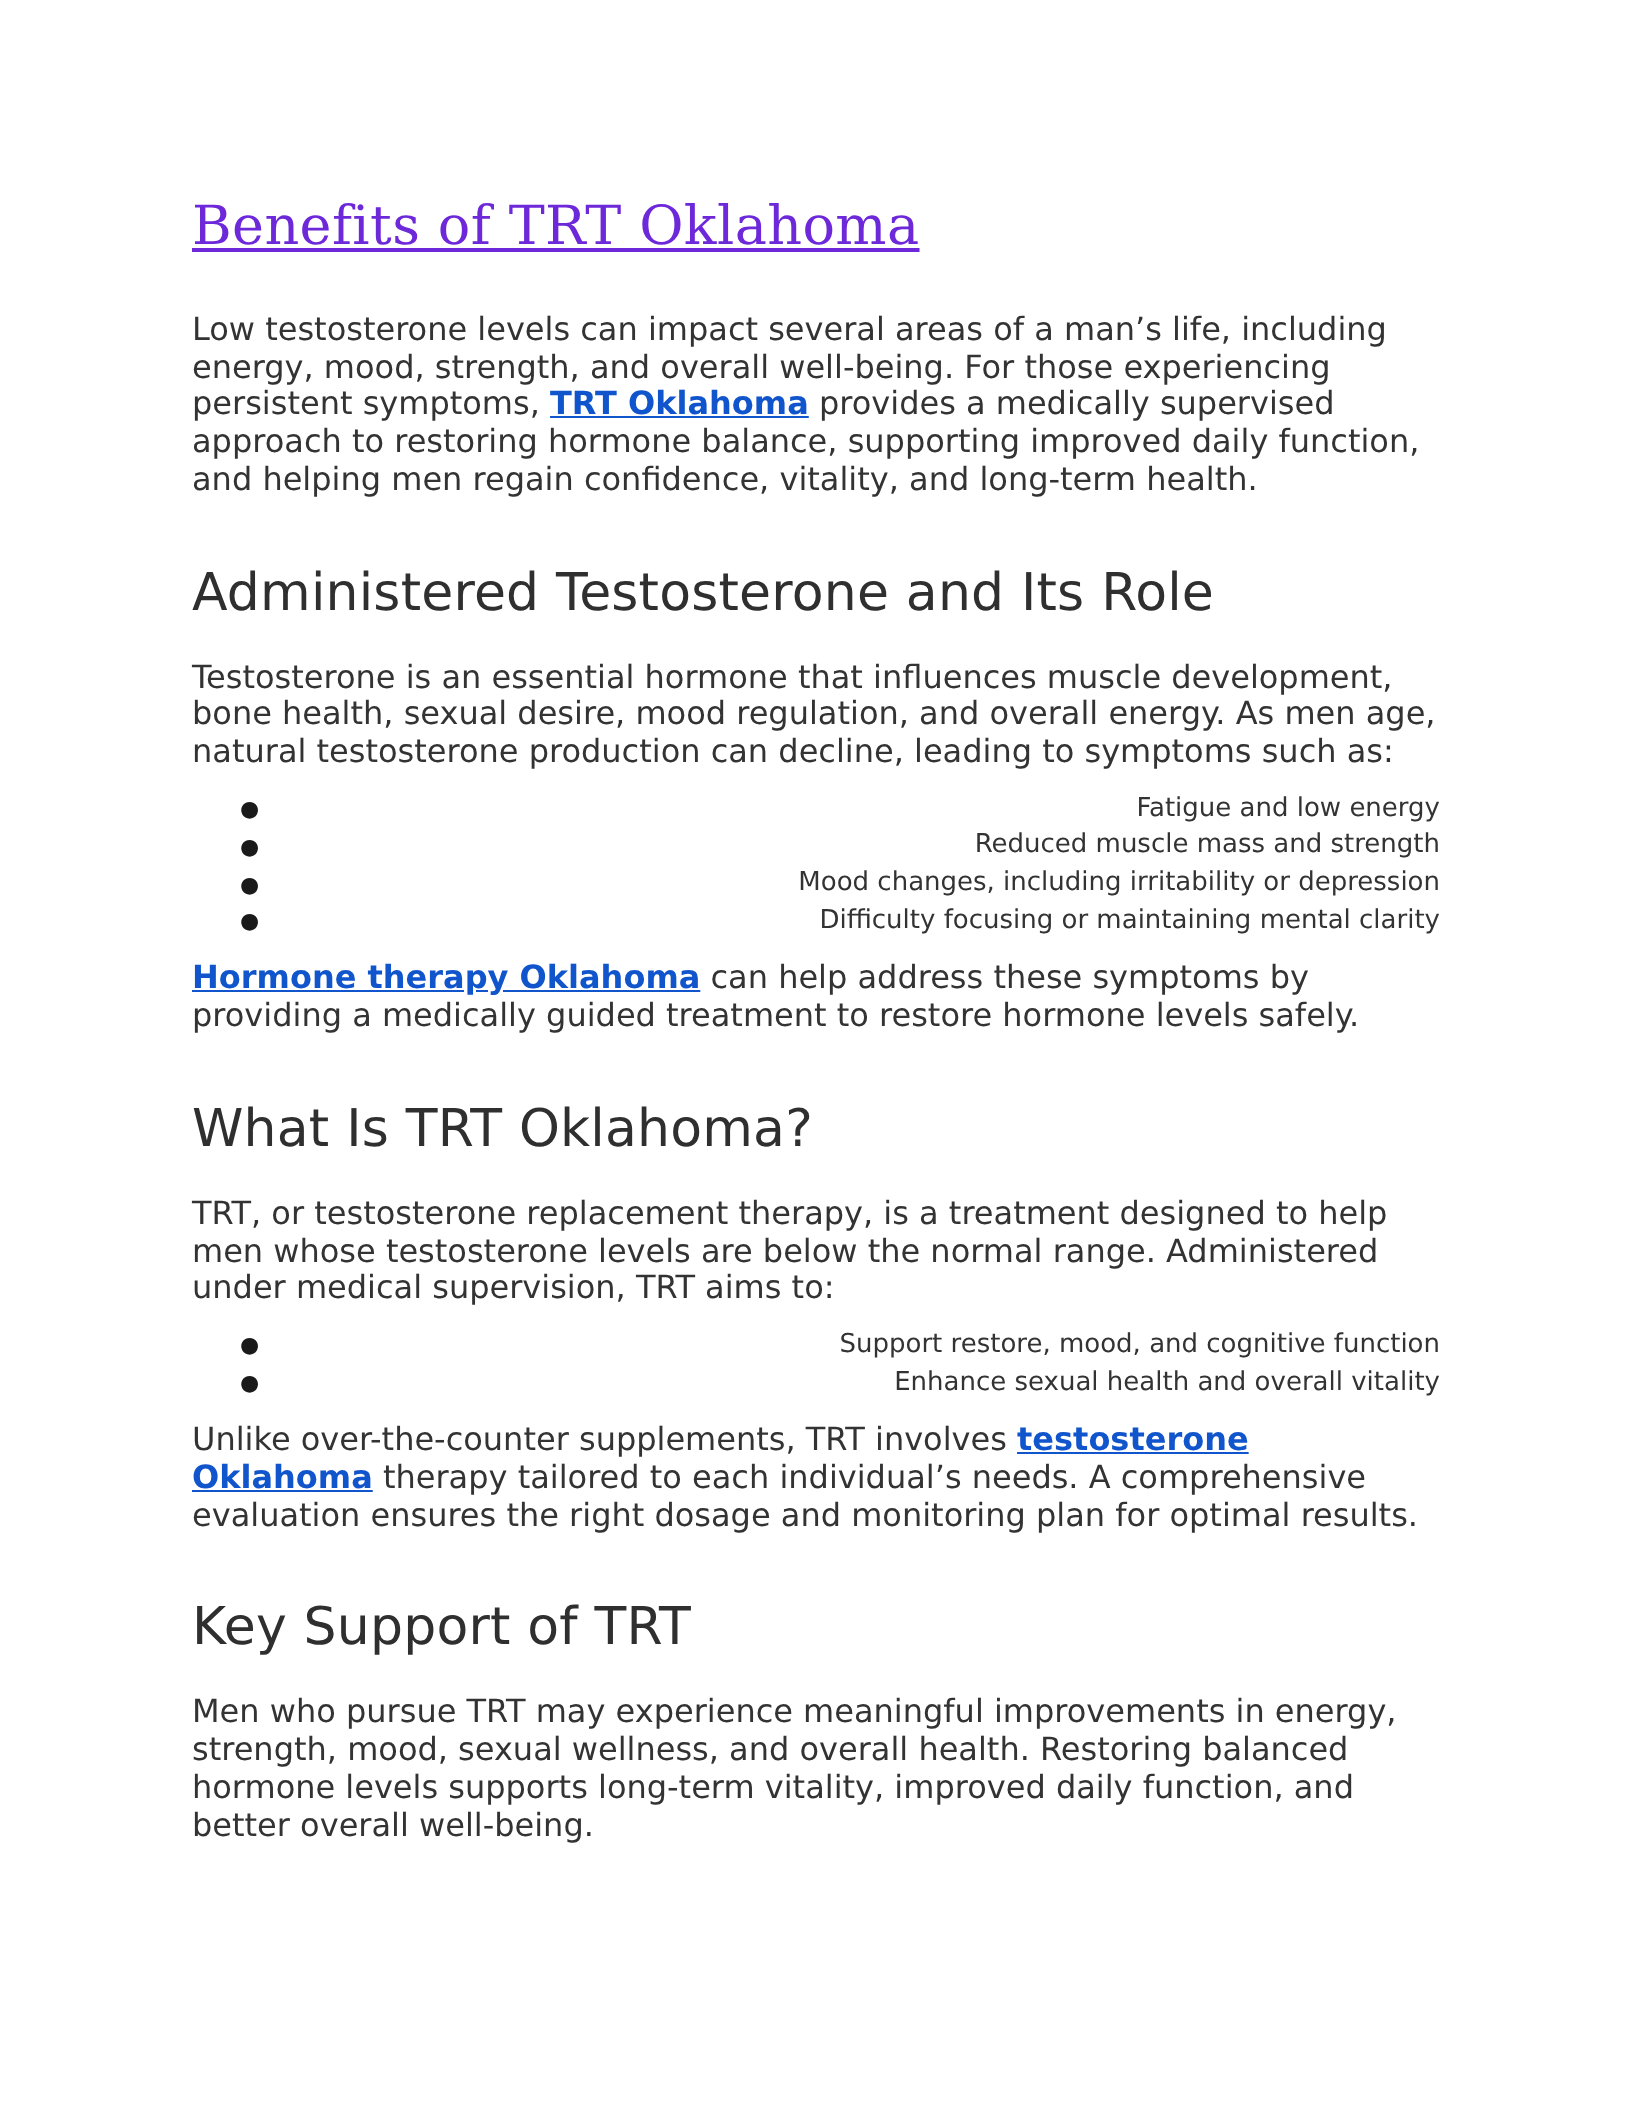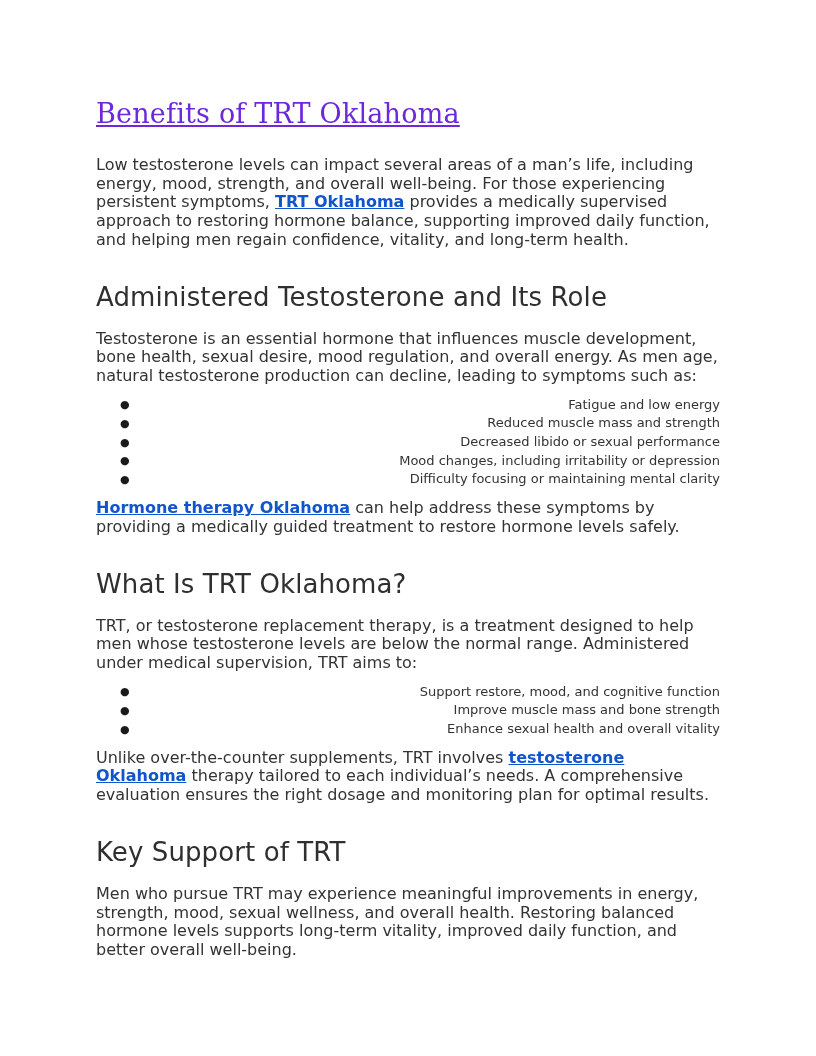--- a/index.html
+++ b/index.html
@@ -75,34 +75,32 @@
 
 <p class="body-text"><span>Low testosterone levels can impact several areas of a man’s life, including energy, mood, strength, and overall well-being. For those experiencing persistent symptoms, </span><a class="doc-link">TRT Oklahoma</a><span> provides a medically supervised approach to restoring hormone balance, supporting improved daily function, and helping men regain confidence, vitality, and long-term health.</span></p>
 
 <h2 class="section-heading">Administered Testosterone and Its Role</h2>
 
 <p class="body-text">Testosterone is an essential hormone that influences muscle development, bone health, sexual desire, mood regulation, and overall energy. As men age, natural testosterone production can decline, leading to symptoms such as:</p>
 
 <ul class="bullet-list">
   <li>Fatigue and low energy</li>
   <li>Reduced muscle mass and strength</li>
-  <li>Decreased libido or sexual performance</li>
   <li>Mood changes, including irritability or depression</li>
   <li>Difficulty focusing or maintaining mental clarity</li>
 </ul>
 
 <p class="body-text"><a class="doc-link">Hormone therapy Oklahoma</a><span> can help address these symptoms by providing a medically guided treatment to restore hormone levels safely.</span></p>
 
 <h2 class="section-heading">What Is TRT Oklahoma?</h2>
 
 <p class="body-text">TRT, or testosterone replacement therapy, is a treatment designed to help men whose testosterone levels are below the normal range. Administered under medical supervision, TRT aims to:</p>
 
 <ul class="bullet-list">
   <li>Support restore, mood, and cognitive function</li>
-  <li>Improve muscle mass and bone strength</li>
   <li>Enhance sexual health and overall vitality</li>
 </ul>
 
 <p class="body-text"><span>Unlike over-the-counter supplements, TRT involves </span><a class="doc-link">testosterone Oklahoma</a><span> therapy tailored to each individual’s needs. A comprehensive evaluation ensures the right dosage and monitoring plan for optimal results.</span></p>
 
 <h2 class="section-heading">Key Support of TRT</h2>
 
 <p class="body-text">Men who pursue TRT may experience meaningful improvements in energy, strength, mood, sexual wellness, and overall health. Restoring balanced hormone levels supports long-term vitality, improved daily function, and better overall well-being.</p>
 
 </body></html>

